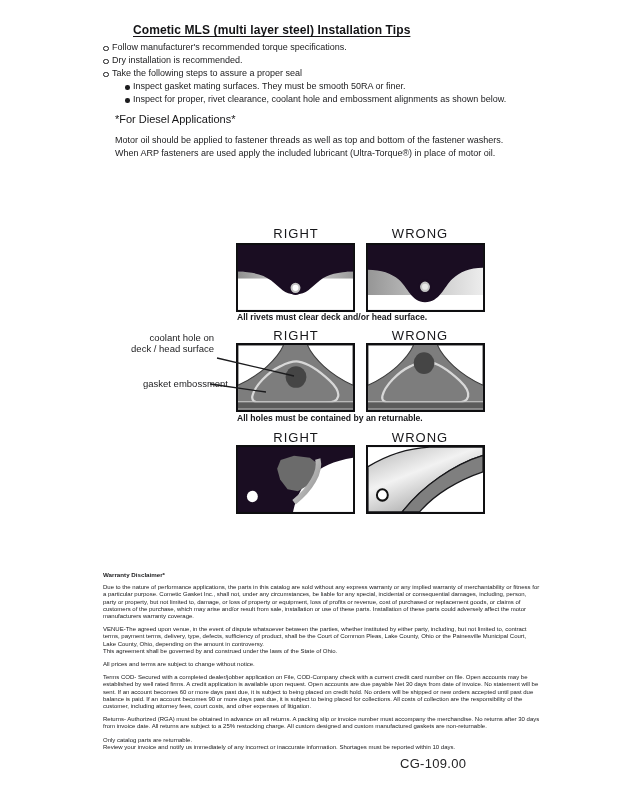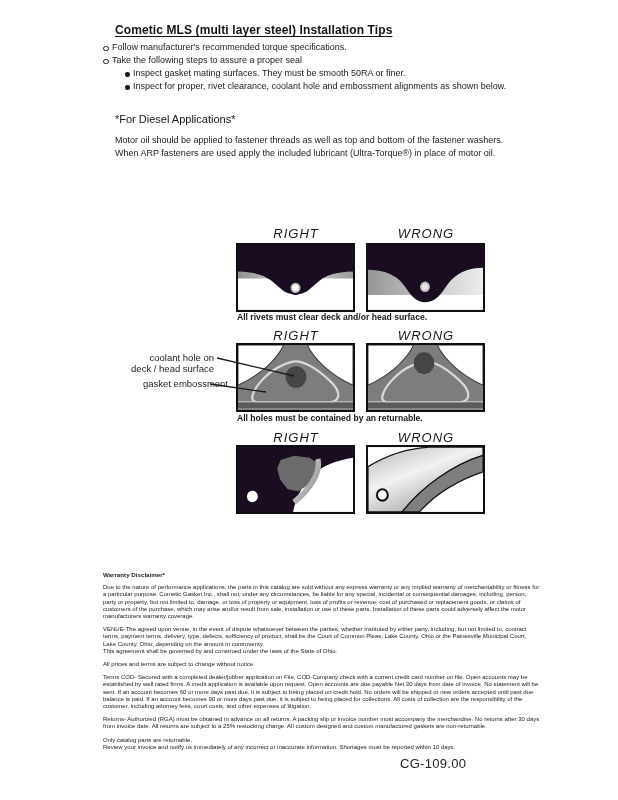--- a/index.html
+++ b/index.html
@@ -6,21 +6,21 @@
   .page{
     position:relative;
     width:618px;height:800px;
     background:#ffffff;
     font-family:"Liberation Sans","DejaVu Sans",sans-serif;
     color:#1d1d1f;
     overflow:hidden;
   }
   .abs{position:absolute;}
   .title{
-    left:115px;top:23px;
+    left:133px;top:23px;
     font-size:12px;font-weight:bold;
     text-decoration:underline;
     text-underline-offset:2px;
     letter-spacing:0.1px;
     color:#141416;
   }
   .bullets{left:103px;top:41px;font-size:9px;line-height:13px;color:#1c1c1e;}
   .b-item{position:relative;padding-left:9px;}
   .b-item::before{
     content:"";position:absolute;left:0;top:4.5px;
@@ -34,48 +34,49 @@
   .diesel-heading{left:115px;top:113px;font-size:11px;font-weight:normal;color:#141416;}
   .para{left:115px;width:424px;font-size:9px;line-height:12.8px;white-space:pre-line;color:#1c1c1e;}
   .p-oil{top:134px;}
   .p-retorque{top:164px;}
   .p-note{top:204px;}
 
   .dg-label{
     font-size:13px;letter-spacing:1px;color:#17171a;
     width:120px;text-align:center;
   }
-  .dg-labels-row{display:flex;gap:10px;left:236px;font-style:italic;}
+  .dg-labels-row{display:flex;gap:4px;left:236px;}
   .r1-labels{top:226px;} .r2-labels{top:328px;} .r3-labels{top:430px;}
   .dg-box{width:119px;height:69px;}
   .dg-box svg{display:block;width:100%;height:100%;}
   .dg-row{display:flex;gap:11px;left:236px;}
   .r1-boxes{top:243px;} .r2-boxes{top:343px;} .r3-boxes{top:445px;}
   .caption{left:237px;font-size:8.6px;font-weight:bold;color:#17171a;white-space:pre-line;line-height:11px;}
   .cap1{top:312px;} .cap2{top:413px;} .cap3{top:515px;}
 
   .anno{font-size:9.5px;line-height:11px;text-align:right;white-space:pre-line;color:#1c1c1e;}
-  .anno-coolant{left:0;top:352px;width:214px;}
+  .anno-coolant{left:0;top:332px;width:214px;}
   .anno-emboss{left:0;top:378px;width:207px;margin-left:21px;}
   .overlay{left:0;top:0;pointer-events:none;}
 
   .legal{left:103px;top:571px;width:437px;font-size:6px;line-height:7.2px;color:#202022;}
   .legal h3{font-size:6.2px;margin:0 0 6px 0;}
   .legal p{margin:0 0 6px 0;white-space:pre-line;}
   .page-code{left:400px;top:756px;font-size:13px;letter-spacing:0.3px;color:#232325;}
 </style>
 </head>
 <body>
 
 <div class="page">
 
   <div class="abs title">Cometic MLS (multi layer steel) Installation Tips</div>
 
   <div class="abs bullets">
     <div class="b-item">Follow manufacturer's recommended torque specifications.</div>
+    <div class="b-item">Dry installation is recommended.</div>
     <div class="b-item">Take the following steps to assure a proper seal</div>
     <div class="sb-item">Inspect gasket mating surfaces.  They must be smooth 50RA or finer.</div>
     <div class="sb-item">Inspect for proper, rivet clearance, coolant hole and embossment alignments as shown below.</div>
   </div>
 
   <div class="abs diesel-heading">*For Diesel Applications*</div>
   <div class="abs para p-oil">Motor oil should be applied to fastener threads as well as top and bottom of the fastener washers.
 When ARP fasteners are used apply the included lubricant (Ultra-Torque®) in place of motor oil.</div>
 
   <div class="abs dg-labels-row r1-labels">

